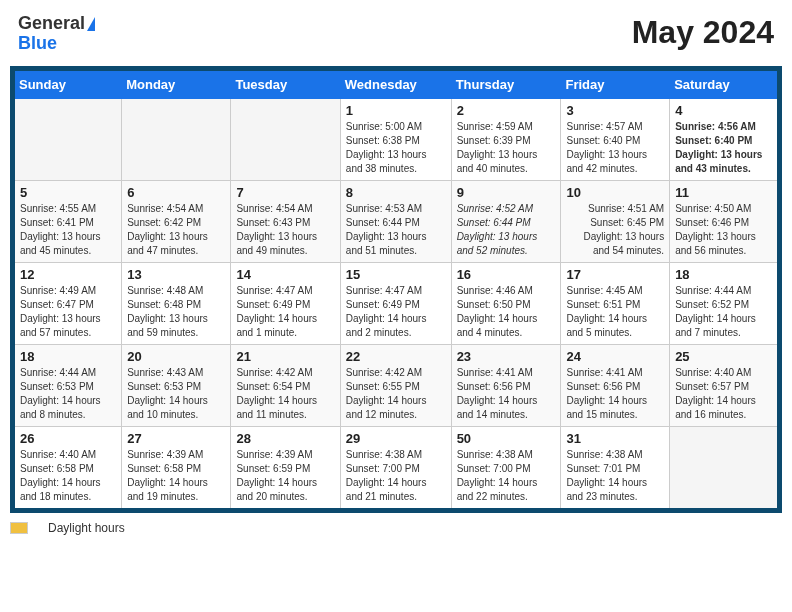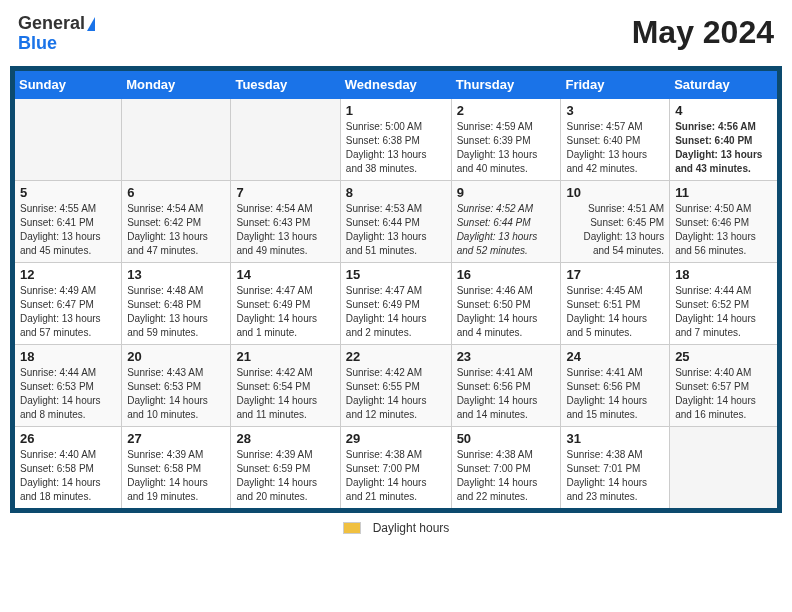--- a/index.html
+++ b/index.html
@@ -90,24 +90,23 @@
       line-height: 1.4;
       color: #333;
     }
     .empty-cell {
       background: #f5f5f5 !important;
     }
     .footer {
       margin-top: 8px;
       display: flex;
       align-items: center;
-      gap: 12px;
+      gap: 20px;
       font-size: 12px;
       color: #333;
-      justify-content: center;
     }
     .daylight-box {
       width: 18px;
       height: 12px;
       background: #f0c040;
       border: 1px solid #ccc;
       display: inline-block;
     }
   </style>
 </head>

